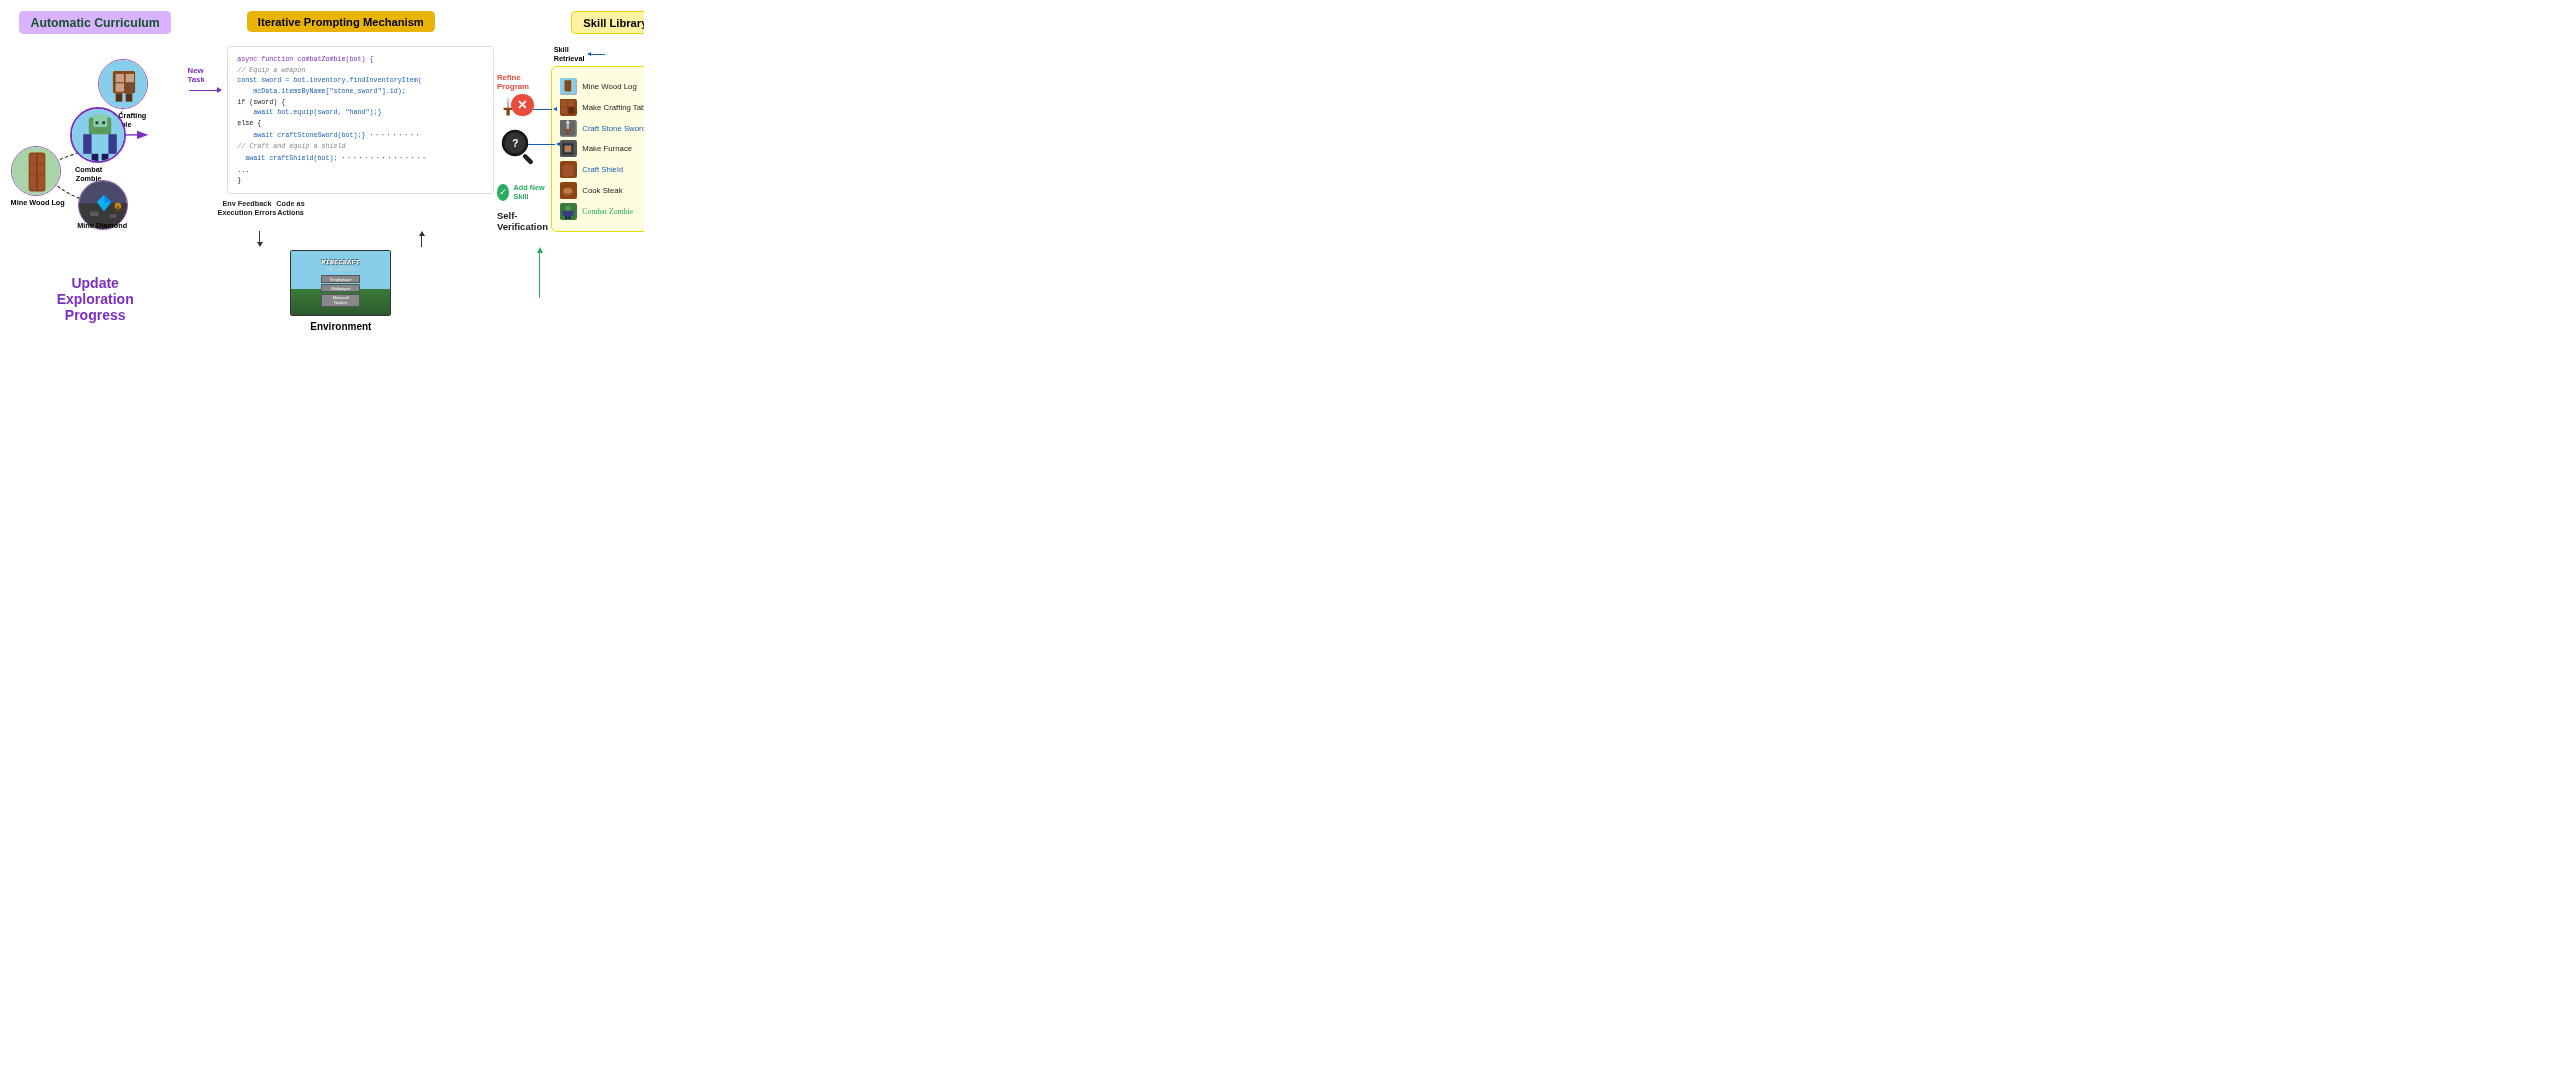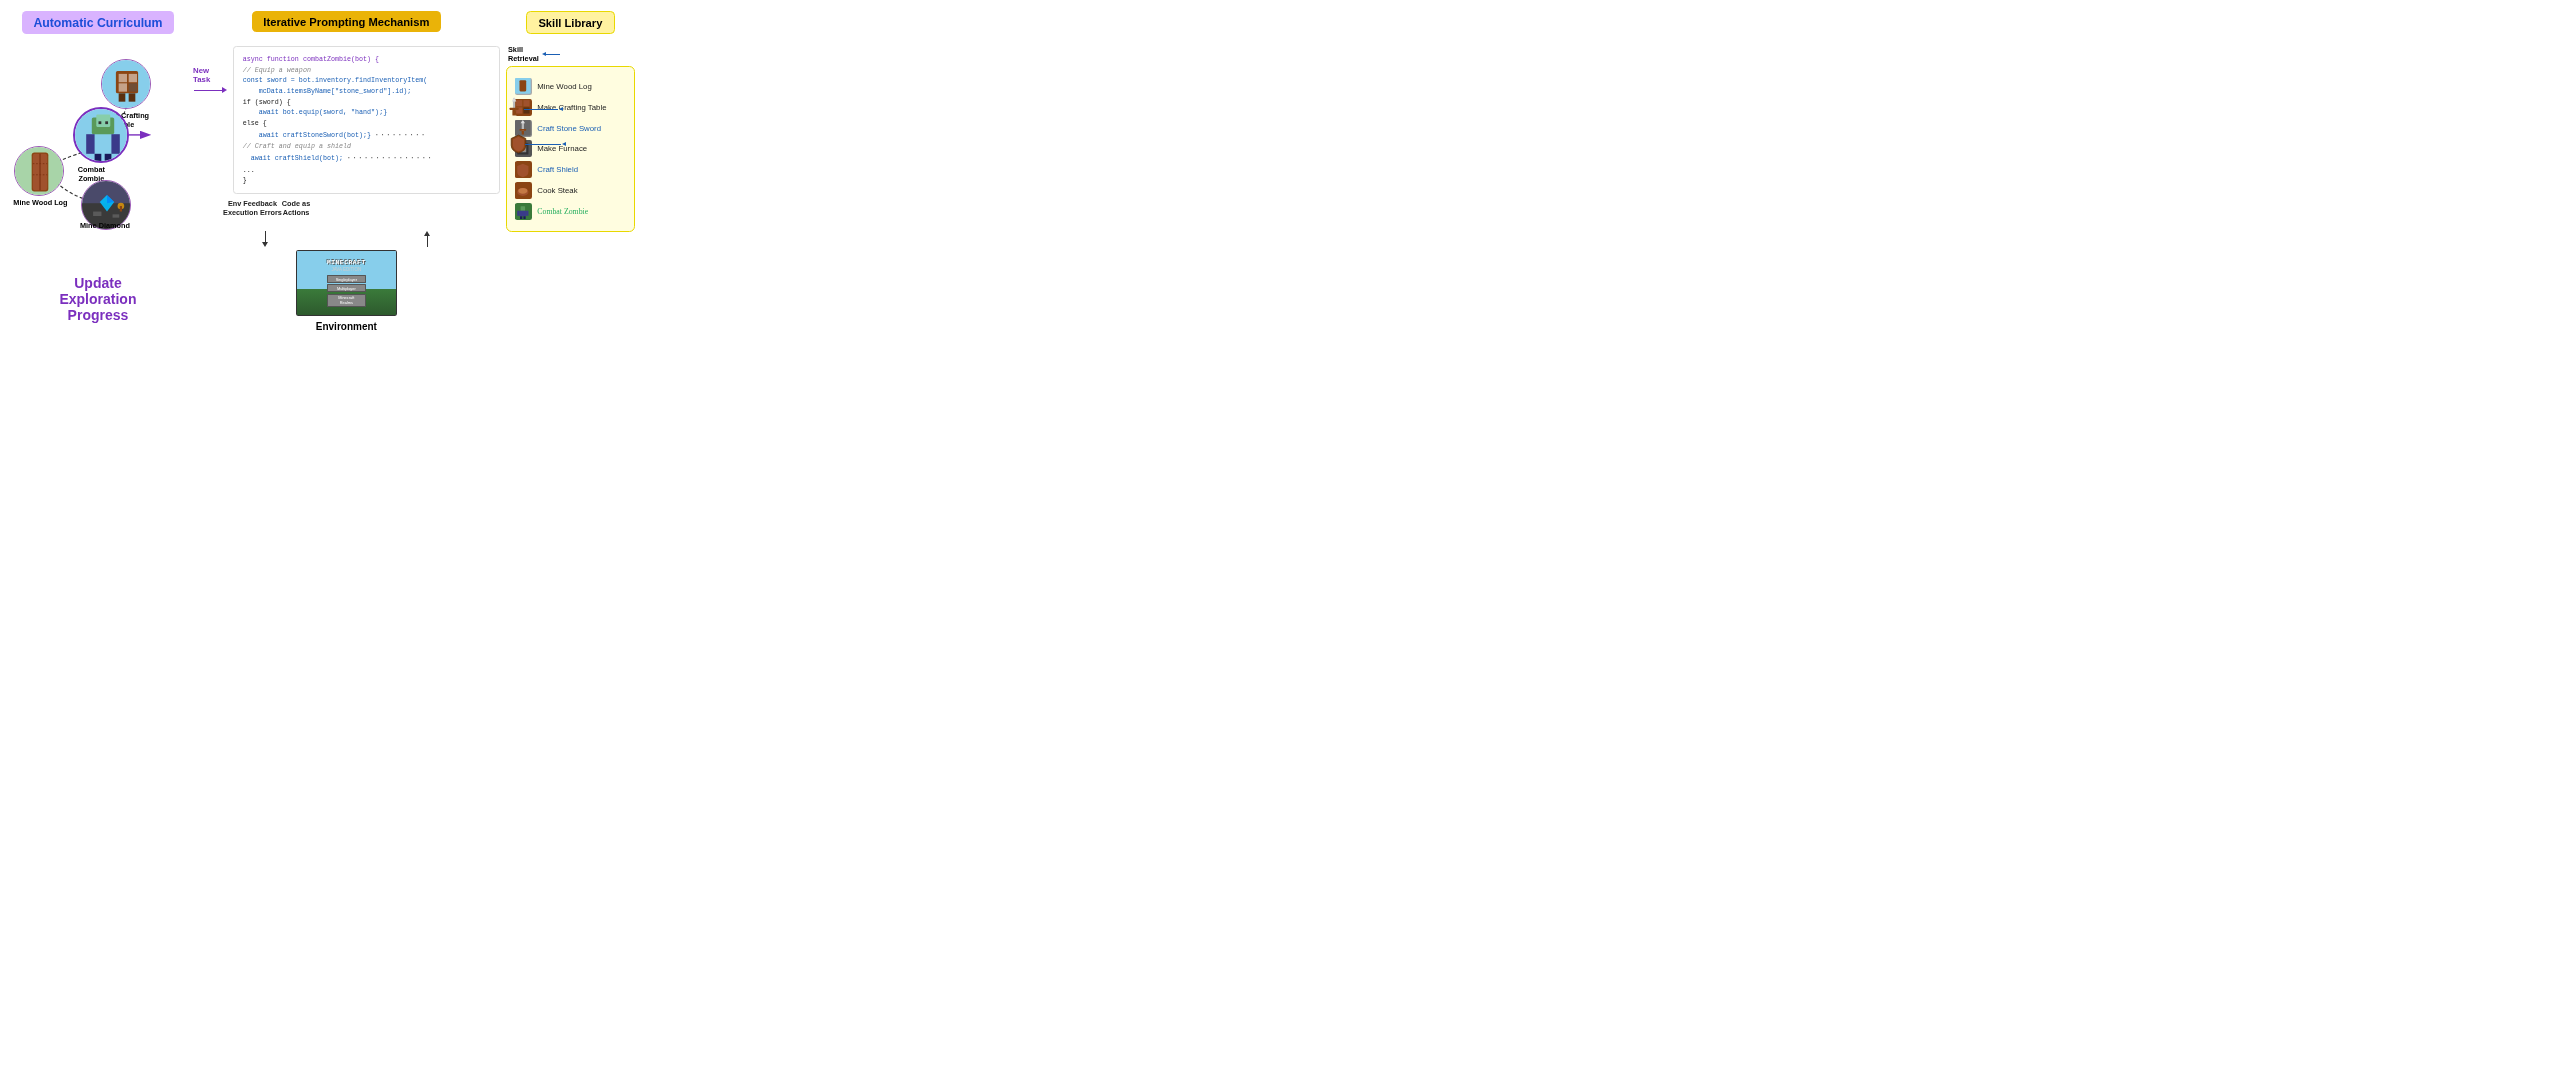--- a/index.html
+++ b/index.html
@@ -21,21 +21,21 @@
     
     .section-title {
       text-align: center;
       font-size: 12.3px;
       font-weight: bold;
       padding: 4.5px 11.2px;
       border-radius: 4.5px;
       margin-bottom: 8.4px;
       display: inline-block;
     }
-    .title-purple { background: #d9b3ff; color: #1d4ed8; }
+    .title-purple { background: #d9b3ff; color: #14532d; }
     .title-blue { background: #eab308; color: #000; }
     .title-yellow { background: #fff2a0; color: #000; border: 1.1px solid #e8d800; }
 
     
     .curriculum-section {
       width: 190px;
       display: flex;
       flex-direction: column;
       align-items: center;
       padding: 0 5.6px;
@@ -468,20 +468,45 @@
         <div class="mc-subtitle">JAVA EDITION</div>
         <div class="mc-btn">Singleplayer</div>
         <div class="mc-btn">Multiplayer</div>
         <div class="mc-btn">Minecraft Realms</div>
       </div>
 
       <div class="env-label">Environment</div>
     </div>
   </div>
 
+  <div class="verification-section">
+    <div class="refine-label">Refine Program</div>
+    <div class="x-circle">✕</div>
+
+    <div class="magnifier">
+      <svg class="mag-svg" viewBox="0 0 80 80">
+        <circle cx="32" cy="32" r="22" fill="#222" stroke="#111" stroke-width="3"></circle>
+        <circle cx="32" cy="32" r="18" fill="#333"></circle>
+        <text x="27" y="39" font-size="18" fill="#fff" font-weight="bold">?</text>
+        <rect x="50" y="50" width="22" height="8" rx="4" fill="#222" transform="rotate(45 50 50)"></rect>
+      </svg>
+    </div>
+
+    <div class="add-skill-row">
+      <div class="check-circle">✓</div>
+      <div class="add-skill-label">Add New Skill</div>
+    </div>
+
+    <div class="self-verification-label" style="margin-top:8.4px;">Self-Verification</div>
+
+    <div style="position:absolute;bottom:34px;right:5.6px;display:flex;flex-direction:column;align-items:center;">
+      <div style="width:0;height:0;border-left:3.9px solid transparent;border-right:3.9px solid transparent;border-bottom:6.7px solid #27ae60;"></div>
+      <div style="width:1.7px;height:45px;background:#27ae60;"></div>
+    </div>
+  </div>
 
   <div class="skill-library-section">
     <div class="section-header-row">
       <span class="section-title title-yellow" style="font-size:11.2px;">Skill Library</span>
     </div>
 
     <div style="display:flex;align-items:center;margin-bottom:2.8px;align-self:flex-start;margin-left:2.8px;">
       <div style="font-size:7.3px;font-weight:bold;color:#000;">Skill<br>Retrieval</div>
       <div style="margin-left:2.8px;display:flex;align-items:center;">
         <div style="width:0;height:0;border-top:2.8px solid transparent;border-bottom:2.8px solid transparent;border-right:4.5px solid #1a5fb4;"></div>

